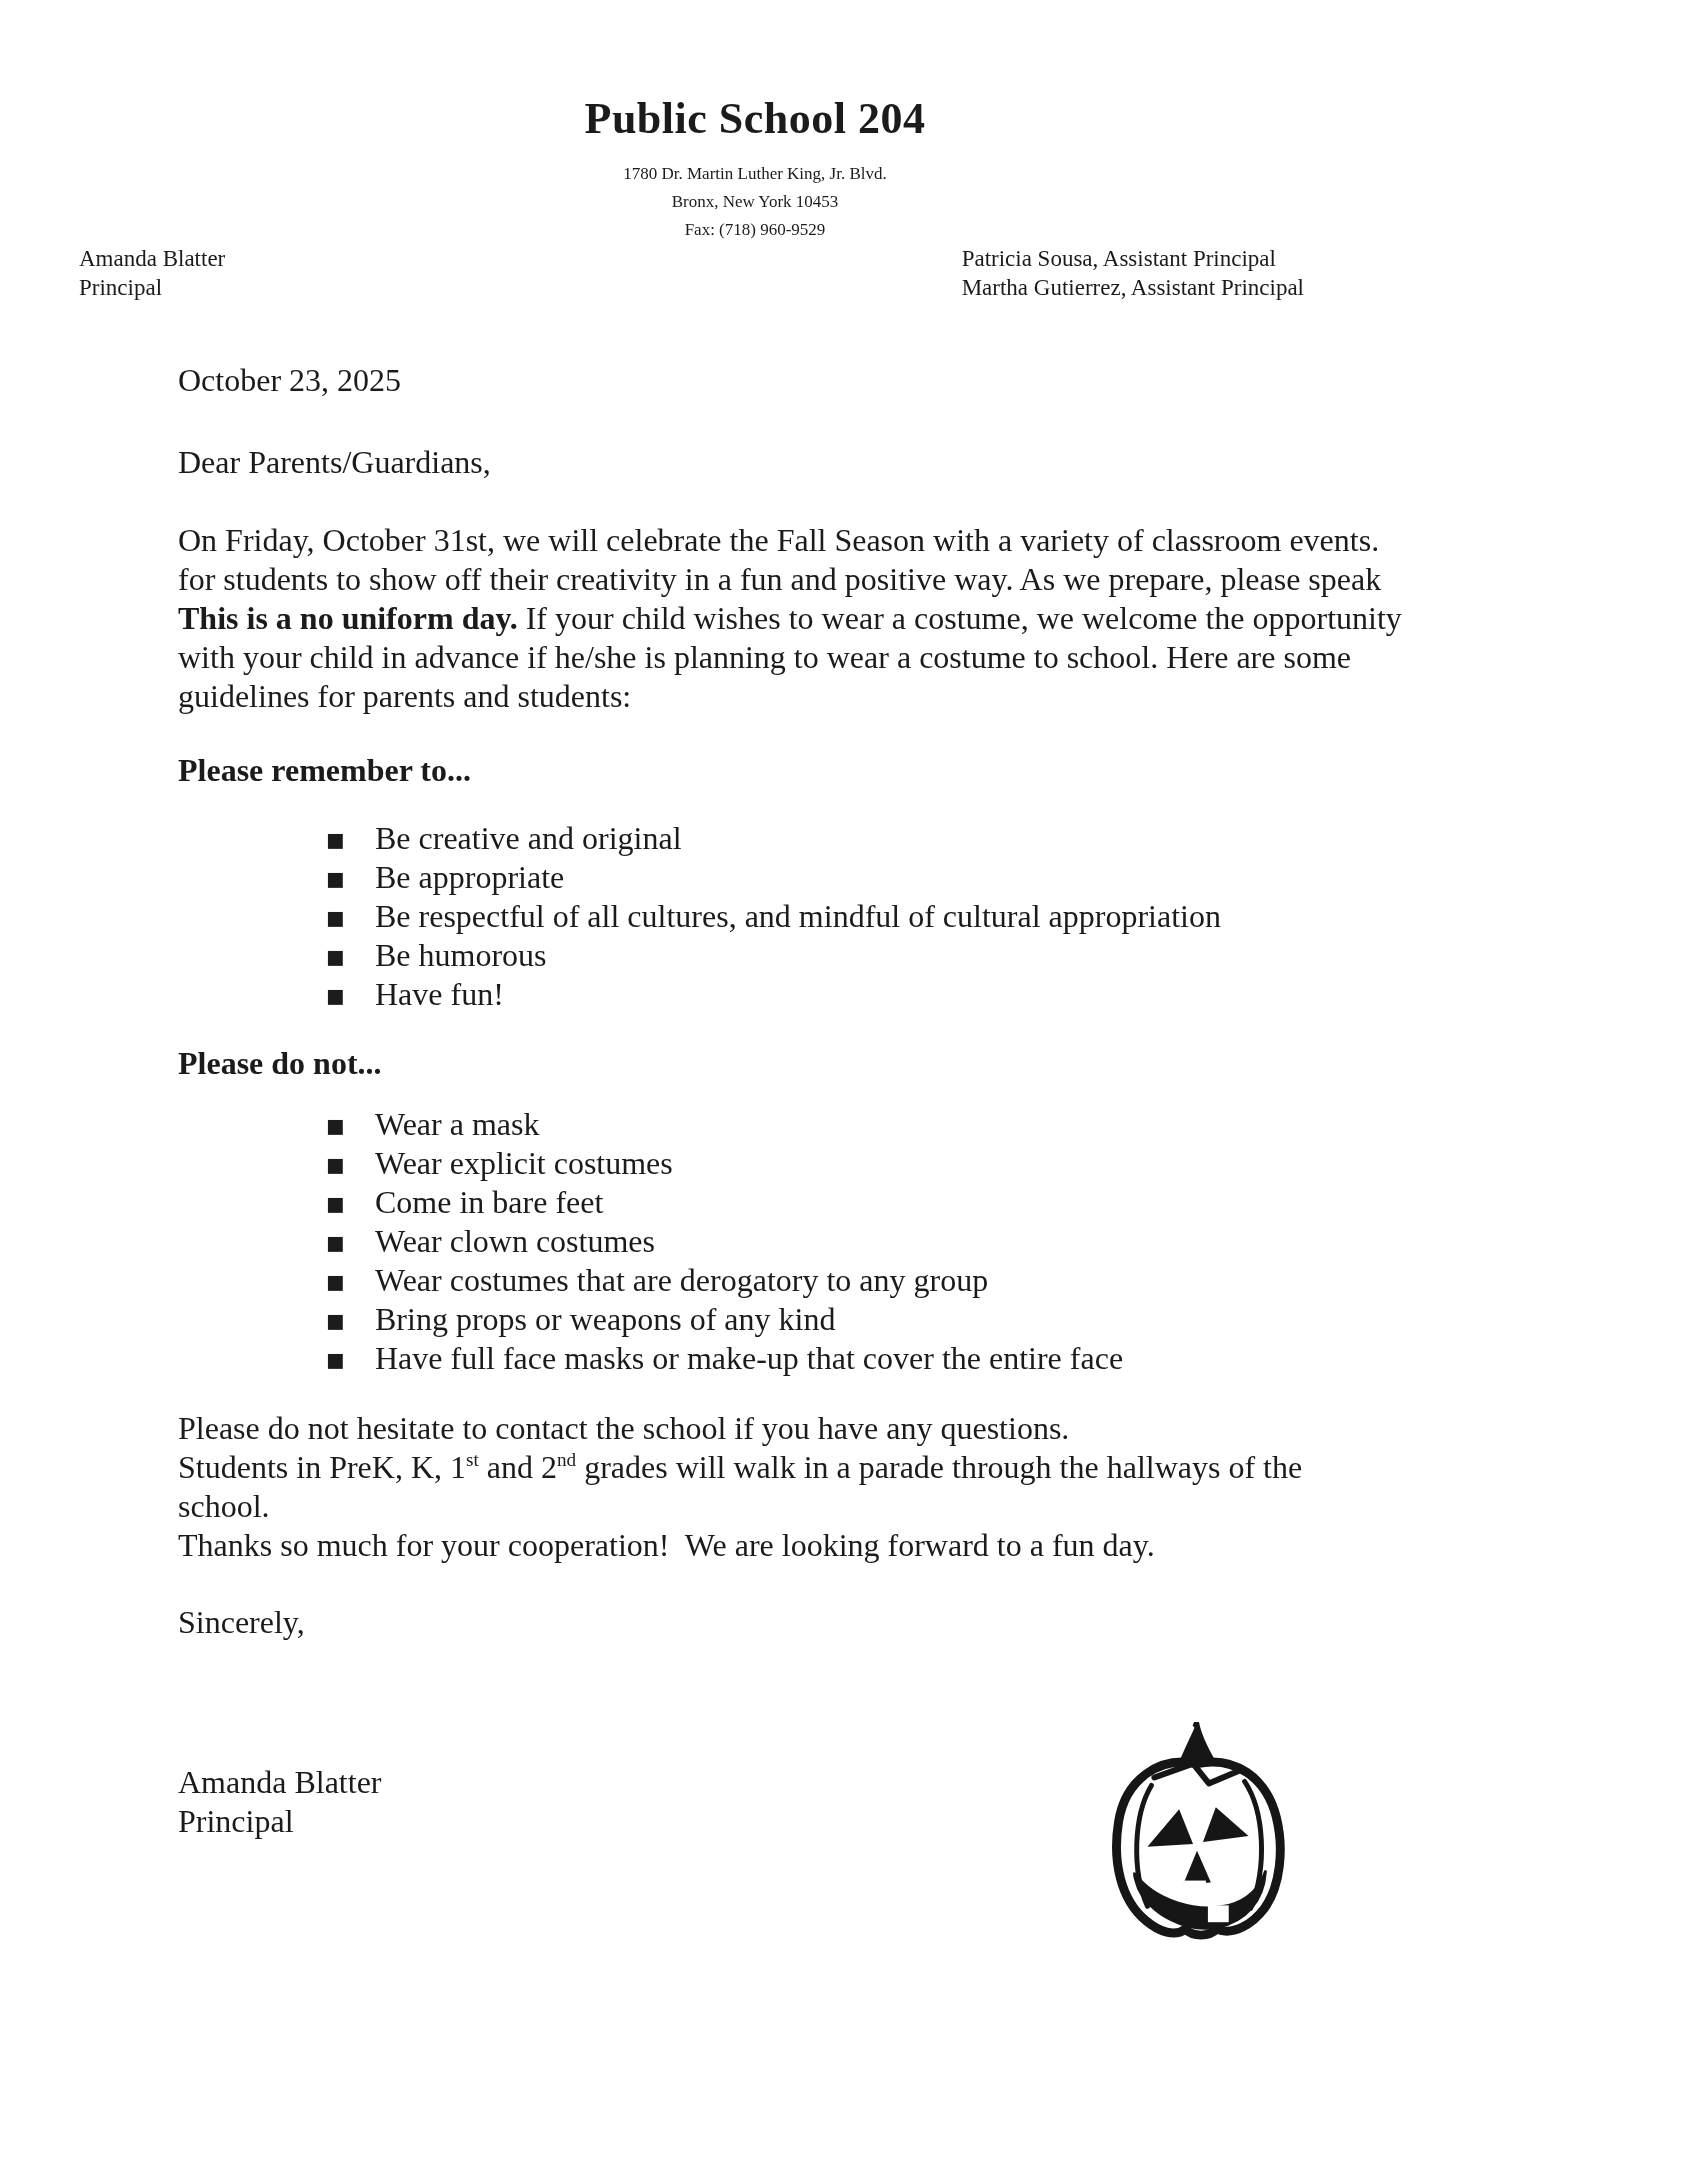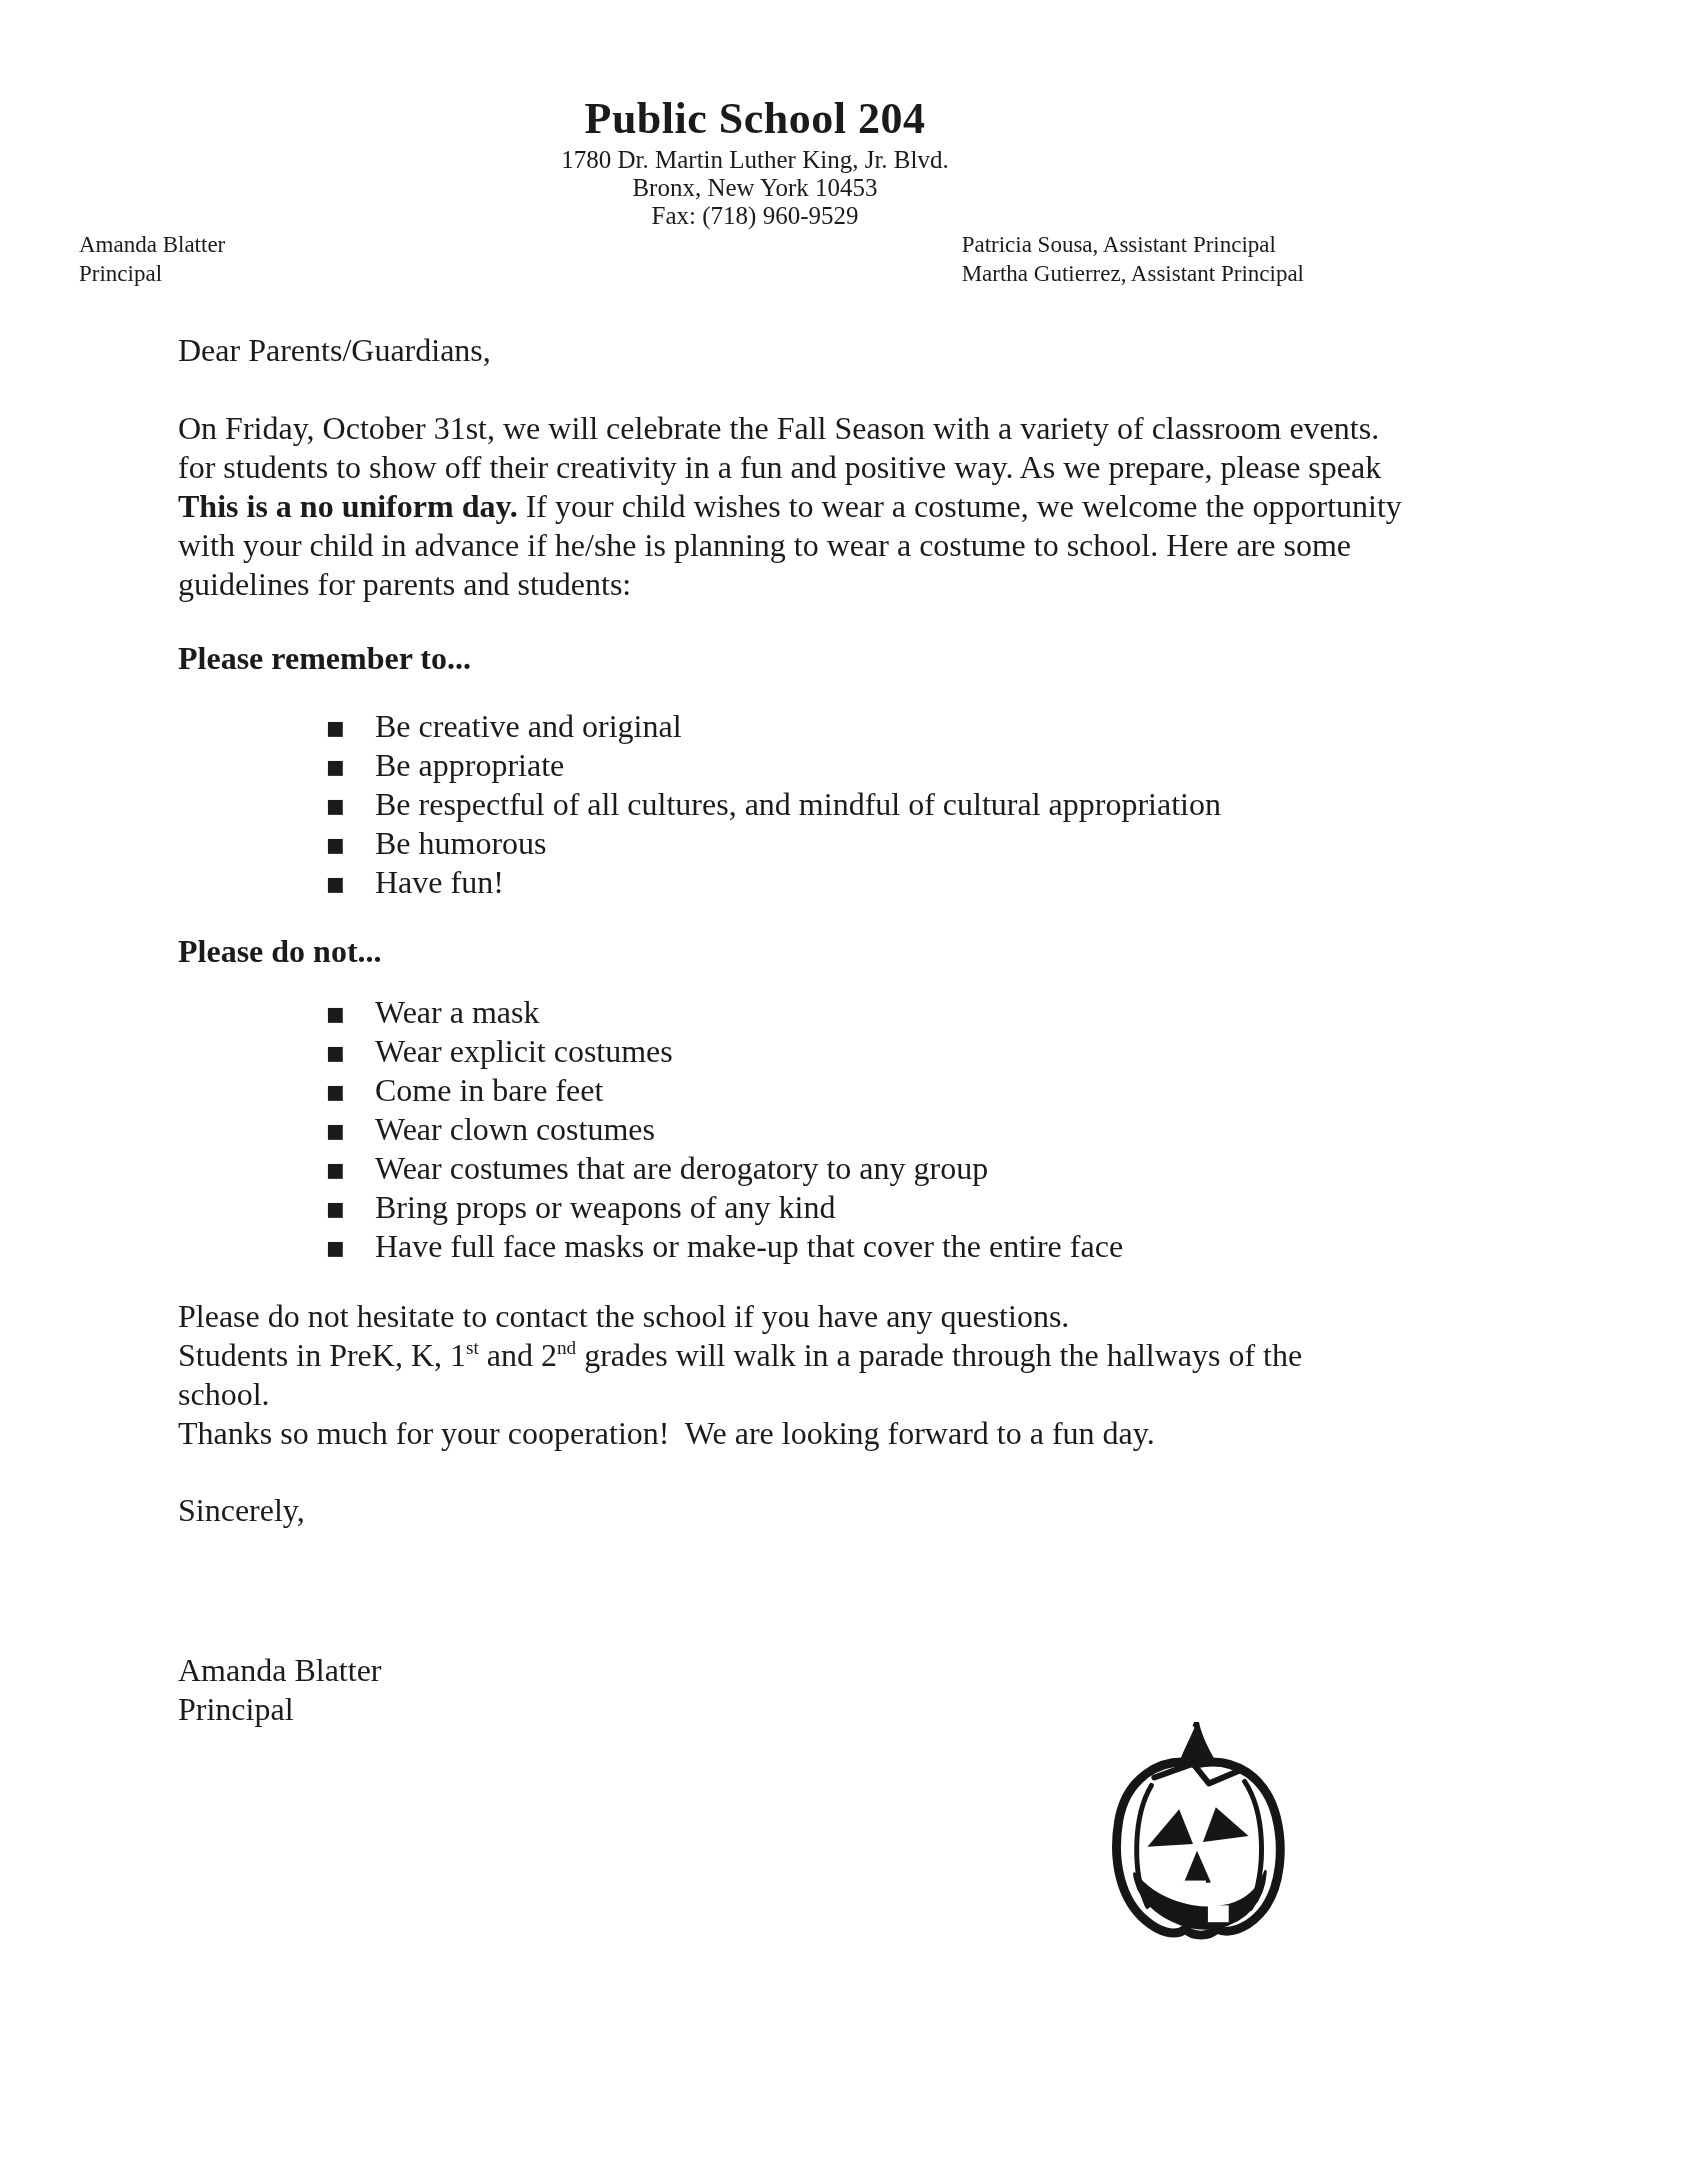--- a/index.html
+++ b/index.html
@@ -14,21 +14,21 @@
   }
   
   header { padding-top: 93px; text-align: center; }
   .school-name {
     margin: 0;
     font-size: 44px;
     line-height: 51px;
     font-weight: bold;
     letter-spacing: 0.5px;
   }
-  .addr { margin-top: 2px; font-size: 25px; line-height: 28px; text-align: center; }
+  .addr { margin-top: 16px; font-size: 17px; line-height: 28px; text-align: center; }
   .admin-row {
     display: flex;
     justify-content: space-between;
     text-align: left;
     font-size: 23px;
     line-height: 29px;
     padding-left: 79px;
     padding-right: 206px;
   }
   
@@ -92,20 +92,21 @@
         <div>Principal</div>
       </div>
       <div>
         <div>Patricia Sousa, Assistant Principal</div>
         <div>Martha Gutierrez, Assistant Principal</div>
       </div>
     </div>
   </header>
 
   <main>
+    <p class="date">October 23, 2025</p>
     <p class="salutation">Dear Parents/Guardians,</p>
 
     <div class="intro">
       <div><b></b><span>On Friday, October 31st, we will celebrate the Fall Season with a variety of classroom events.</span></div>
       <div><b></b><span>for students to show off their creativity in a fun and positive way. As we prepare, please speak</span></div>
       <div><b>This is a no uniform day.</b><span> If your child wishes to wear a costume, we welcome the opportunity</span></div>
       <div><b></b><span>with your child in advance if he/she is planning to wear a costume to school. Here are some</span></div>
       <div><b></b><span>guidelines for parents and students:</span></div>
     </div>
 

